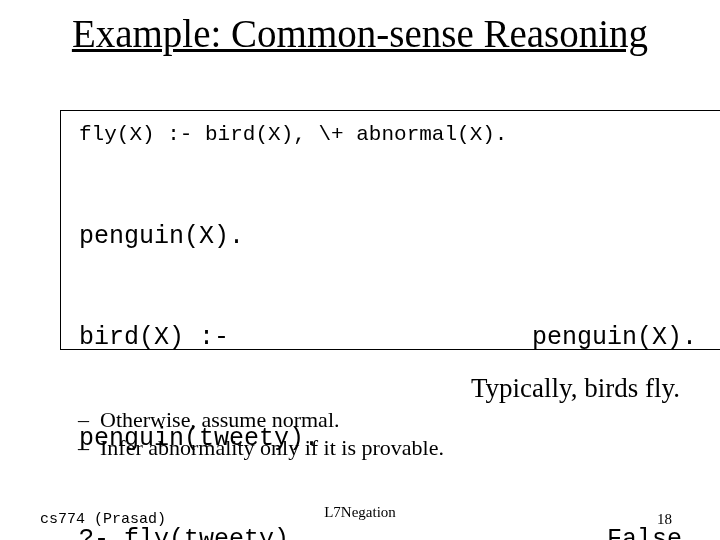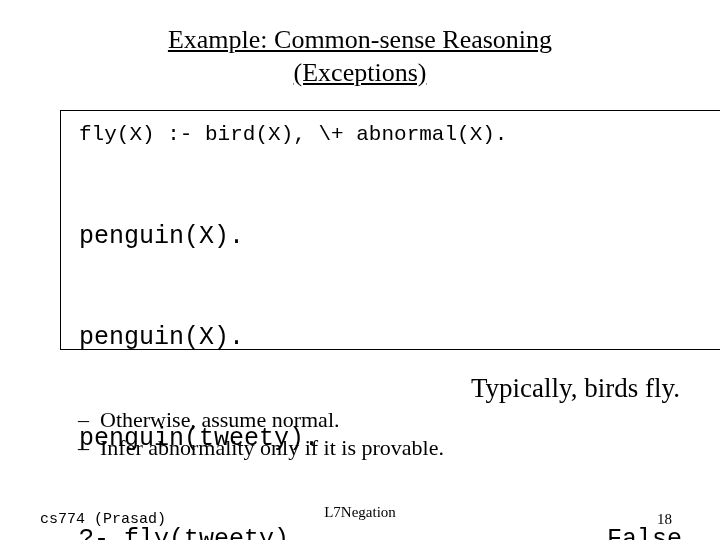--- a/index.html
+++ b/index.html
@@ -12,24 +12,24 @@
     color: #000;
   }
   .slide {
     position: relative;
     width: 720px;
     height: 540px;
     box-sizing: border-box;
   }
   .title {
     text-align: center;
-    font-size: 26px;
+    font-size: 39px;
     text-decoration: underline;
     line-height: 1.25;
-    padding-top: 24px;
+    padding-top: 10px;
   }
   .codebox {
     position: absolute;
     left: 60px;
     top: 110px;
     width: 666px;
     height: 240px;
     border: 1px solid #000;
     box-sizing: border-box;
     padding: 12px 18px 8px 18px;
@@ -98,30 +98,30 @@
   .f-center { position: absolute; left: 0; width: 720px; text-align: center; bottom: 7px; }
   .f-right { position: absolute; right: 48px; bottom: 0; }
 </style>
 </head>
 <body>
 
 <div class="slide">
 
   <div class="title">
     <span>Example: Common-sense Reasoning</span><br>
-    <span>(Exceptions)</span>
   </div>
 
   <div class="codebox">
     <div class="mono line1">fly(X) :- bird(X), \+ abnormal(X).</div>
     <div class="mono bigmono">
       <div class="row">
         <span class="right">penguin(X).</span>
       </div>
       <div class="row">
+        <span class="left">bird(X) :-</span>
         <span class="right">penguin(X).</span>
       </div>
       <div>penguin(tweety).</div>
       <div class="row">
         <span class="left">?- fly(tweety).</span>
         <span class="right">False.</span>
       </div>
     </div>
   </div>
 

